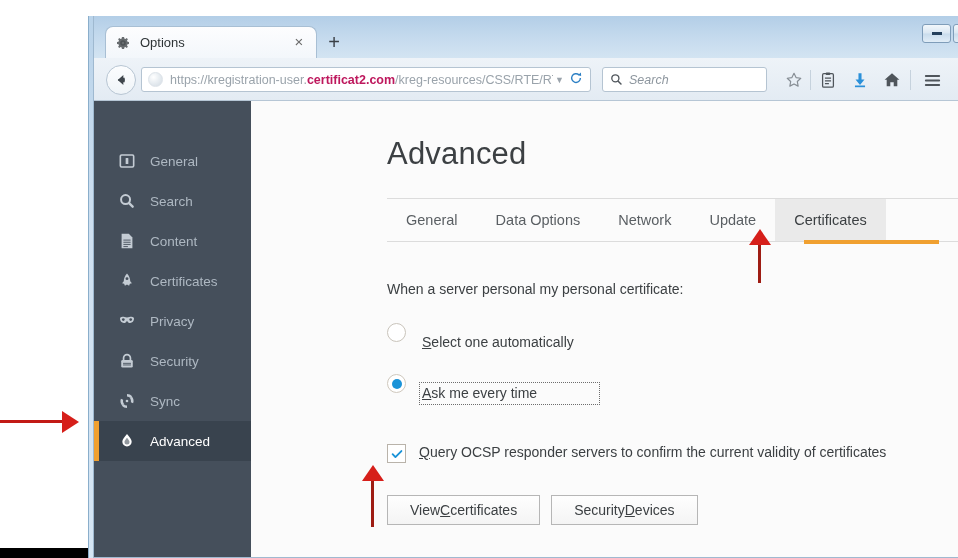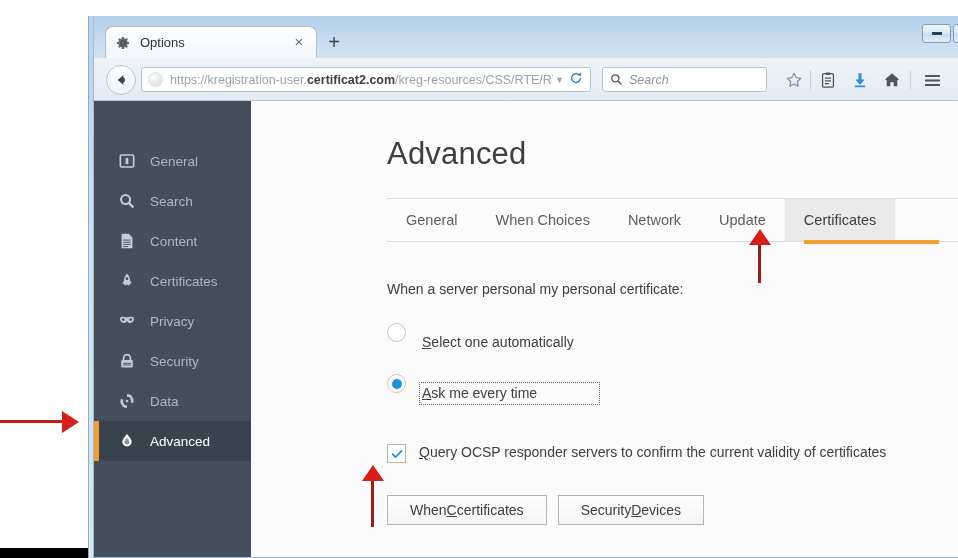--- a/index.html
+++ b/index.html
@@ -124,21 +124,21 @@
     width: 15px; height: 15px; border-radius: 50%;
     background: radial-gradient(circle at 35% 32%, #ffffff 0%, #e9eef2 45%, #d2dae2 100%);
     border: 1px solid #dde3e9;
     margin-left: 6px; flex: 0 0 auto;
     box-sizing: border-box;
   }
   .url-text {
     margin-left: 7px; font-size: 12.5px; color: #9aa3ab;
     white-space: nowrap; overflow: hidden; flex: 1 1 auto;
   }
-  .url-text b { color: #404040; font-weight: bold; }
+  .url-text b { color: #be185d; font-weight: bold; }
   .url-drop { margin: 0 5px 0 2px; color: #9aa3ab; font-size: 9px; flex: 0 0 auto; }
   .url-reload { margin-right: 7px; flex: 0 0 auto; }
 
   .searchbar {
     position: absolute; left: 508px; top: 9px; width: 165px; height: 25px;
     background: #ffffff; border: 1px solid #b5c4d2; border-radius: 3px;
     box-sizing: border-box; display: flex; align-items: center;
   }
   .search-ph {
     margin-left: 6px; font-size: 12.5px; color: #8d969e;
@@ -457,21 +457,21 @@
           </div>
 
           <div class="side-item">
             <span class="sico">
               <svg viewBox="0 0 20 20" width="18" height="18">
                 <path fill="#c4ccd4" d="M10 2.2a7.8 7.8 0 0 1 5.8 2.6l-2 1.9A5.1 5.1 0 0 0 10 5V2.2zM10 17.8a7.8 7.8 0 0 1-5.8-2.6l2-1.9A5.1 5.1 0 0 0 10 15v2.8z"></path>
                 <path fill="#c4ccd4" d="M3.2 7.4A7.8 7.8 0 0 0 4.6 15l2-2a5.1 5.1 0 0 1-.9-4.4L3.2 7.4zM16.8 12.6a7.8 7.8 0 0 0-1.4-7.6l-2 2c.9 1.3 1.2 2.9.9 4.4l2.5 1.2z"></path>
                 <circle cx="10" cy="10" r="1.5" fill="#c4ccd4"></circle>
               </svg>
             </span>
-            <span>Data</span>
+            <span>Sync</span>
           </div>
 
           <div class="side-item selected">
             <span class="sico">
               <svg viewBox="0 0 20 20" width="18" height="18">
                 <path fill="#ffffff" d="M10 2.2c2.9 3.4 5.2 6.2 5.2 8.6a5.2 5.2 0 0 1-10.4 0c0-2.4 2.3-5.2 5.2-8.6z"></path>
                 <path fill="#39434e" d="M10 6.4c1.6 2 2.8 3.5 2.8 4.7a2.8 2.8 0 1 1-5.6 0c0-1.2 1.2-2.7 2.8-4.7z" opacity="0.55"></path>
               </svg>
             </span>
             <span>Advanced</span>
@@ -479,21 +479,21 @@
         </div>
 
         <div class="panel">
 
           <div class="page-title">Advanced</div>
 
           <div class="tabs-wrap">
             <div class="tabs-rule-top"></div>
             <div class="tabs-row">
               <div class="ptab">General</div>
-              <div class="ptab">When Choices</div>
+              <div class="ptab">Data Options</div>
               <div class="ptab">Network</div>
               <div class="ptab">Update</div>
               <div class="ptab active">Certificates</div>
             </div>
             <div class="tabs-rule-bot">
               <div class="tab-underline" style="left:417px;width:135px;"></div>
             </div>
           </div>
 
           <div class="form">
@@ -514,21 +514,21 @@
               <span class="checkbox">
                 <svg viewBox="0 0 16 16" width="14" height="14">
                   <path fill="none" stroke="#1a93d8" stroke-width="2.1" stroke-linecap="round" stroke-linejoin="round" d="M3 8.2l3.2 3.4L13 4.6"></path>
                 </svg>
               </span>
               <span class="check-label"><span class="acc">Q</span><span>uery OCSP responder servers to confirm the current validity of certificates</span></span>
             </div>
 
             <div class="btn-row">
               <div class="btn">
-                  <span>When </span>
+                  <span>View </span>
                   <span class="acc">C</span>
                   <span>certificates</span>
                 </div>
               <div class="btn">
                   <span>Security </span>
                   <span class="acc">D</span>
                   <span>evices</span>
                 </div>
             </div>
           </div>

